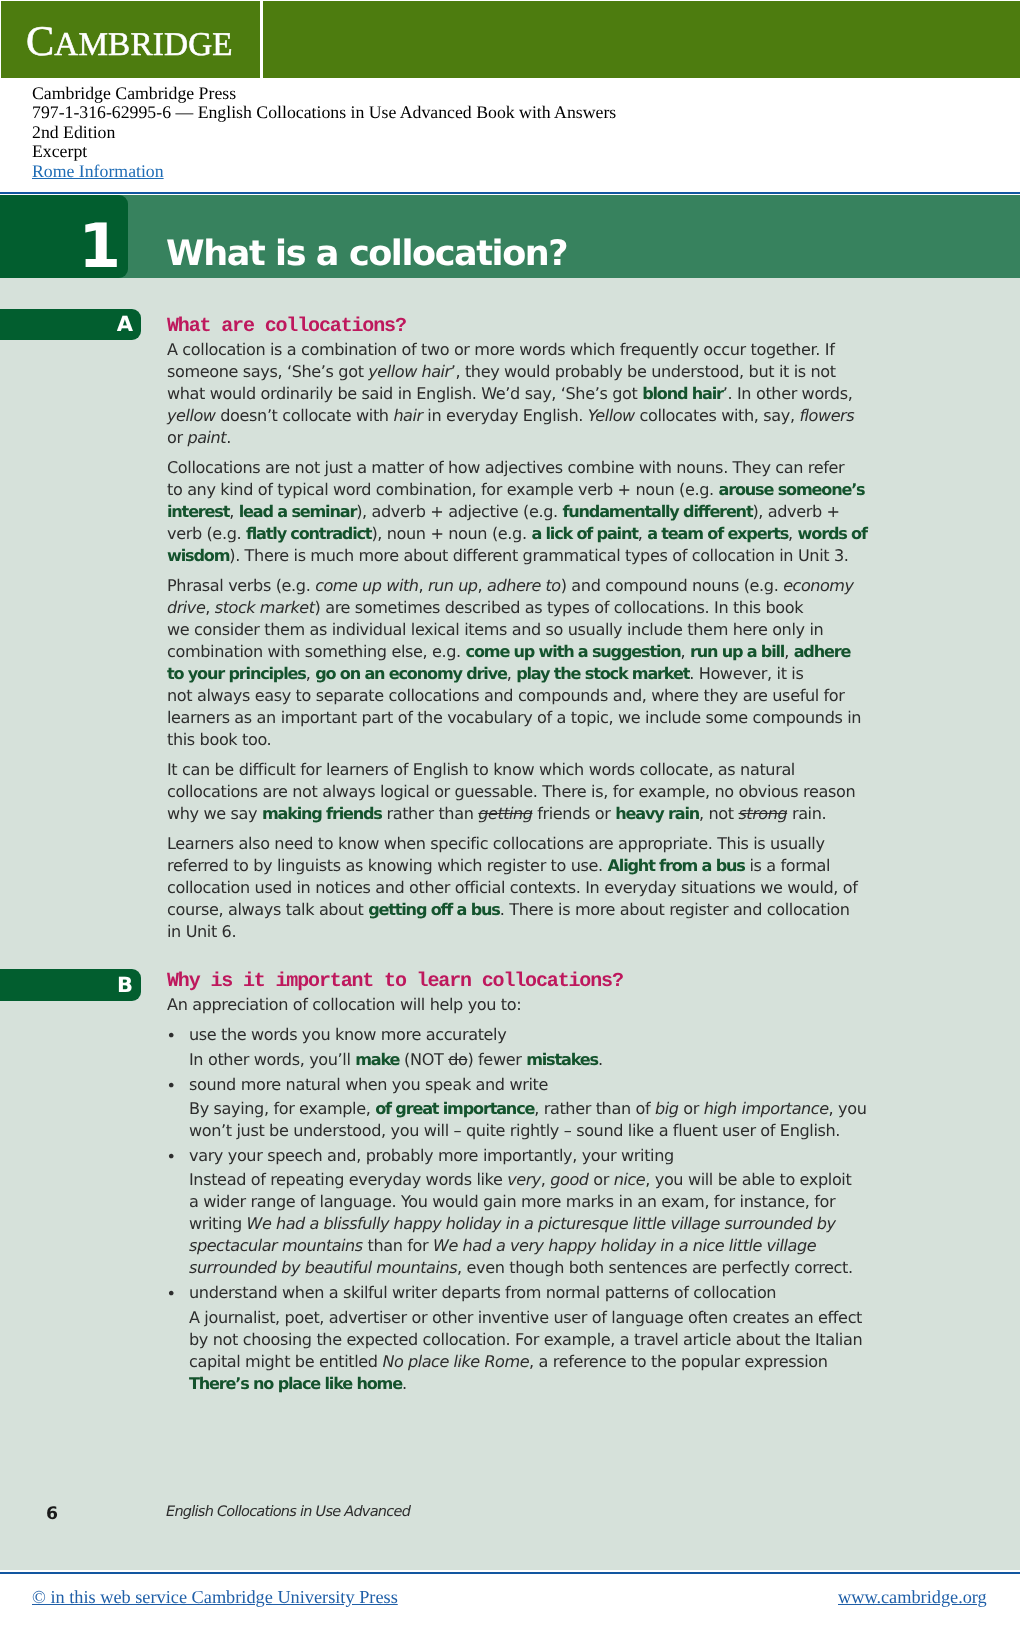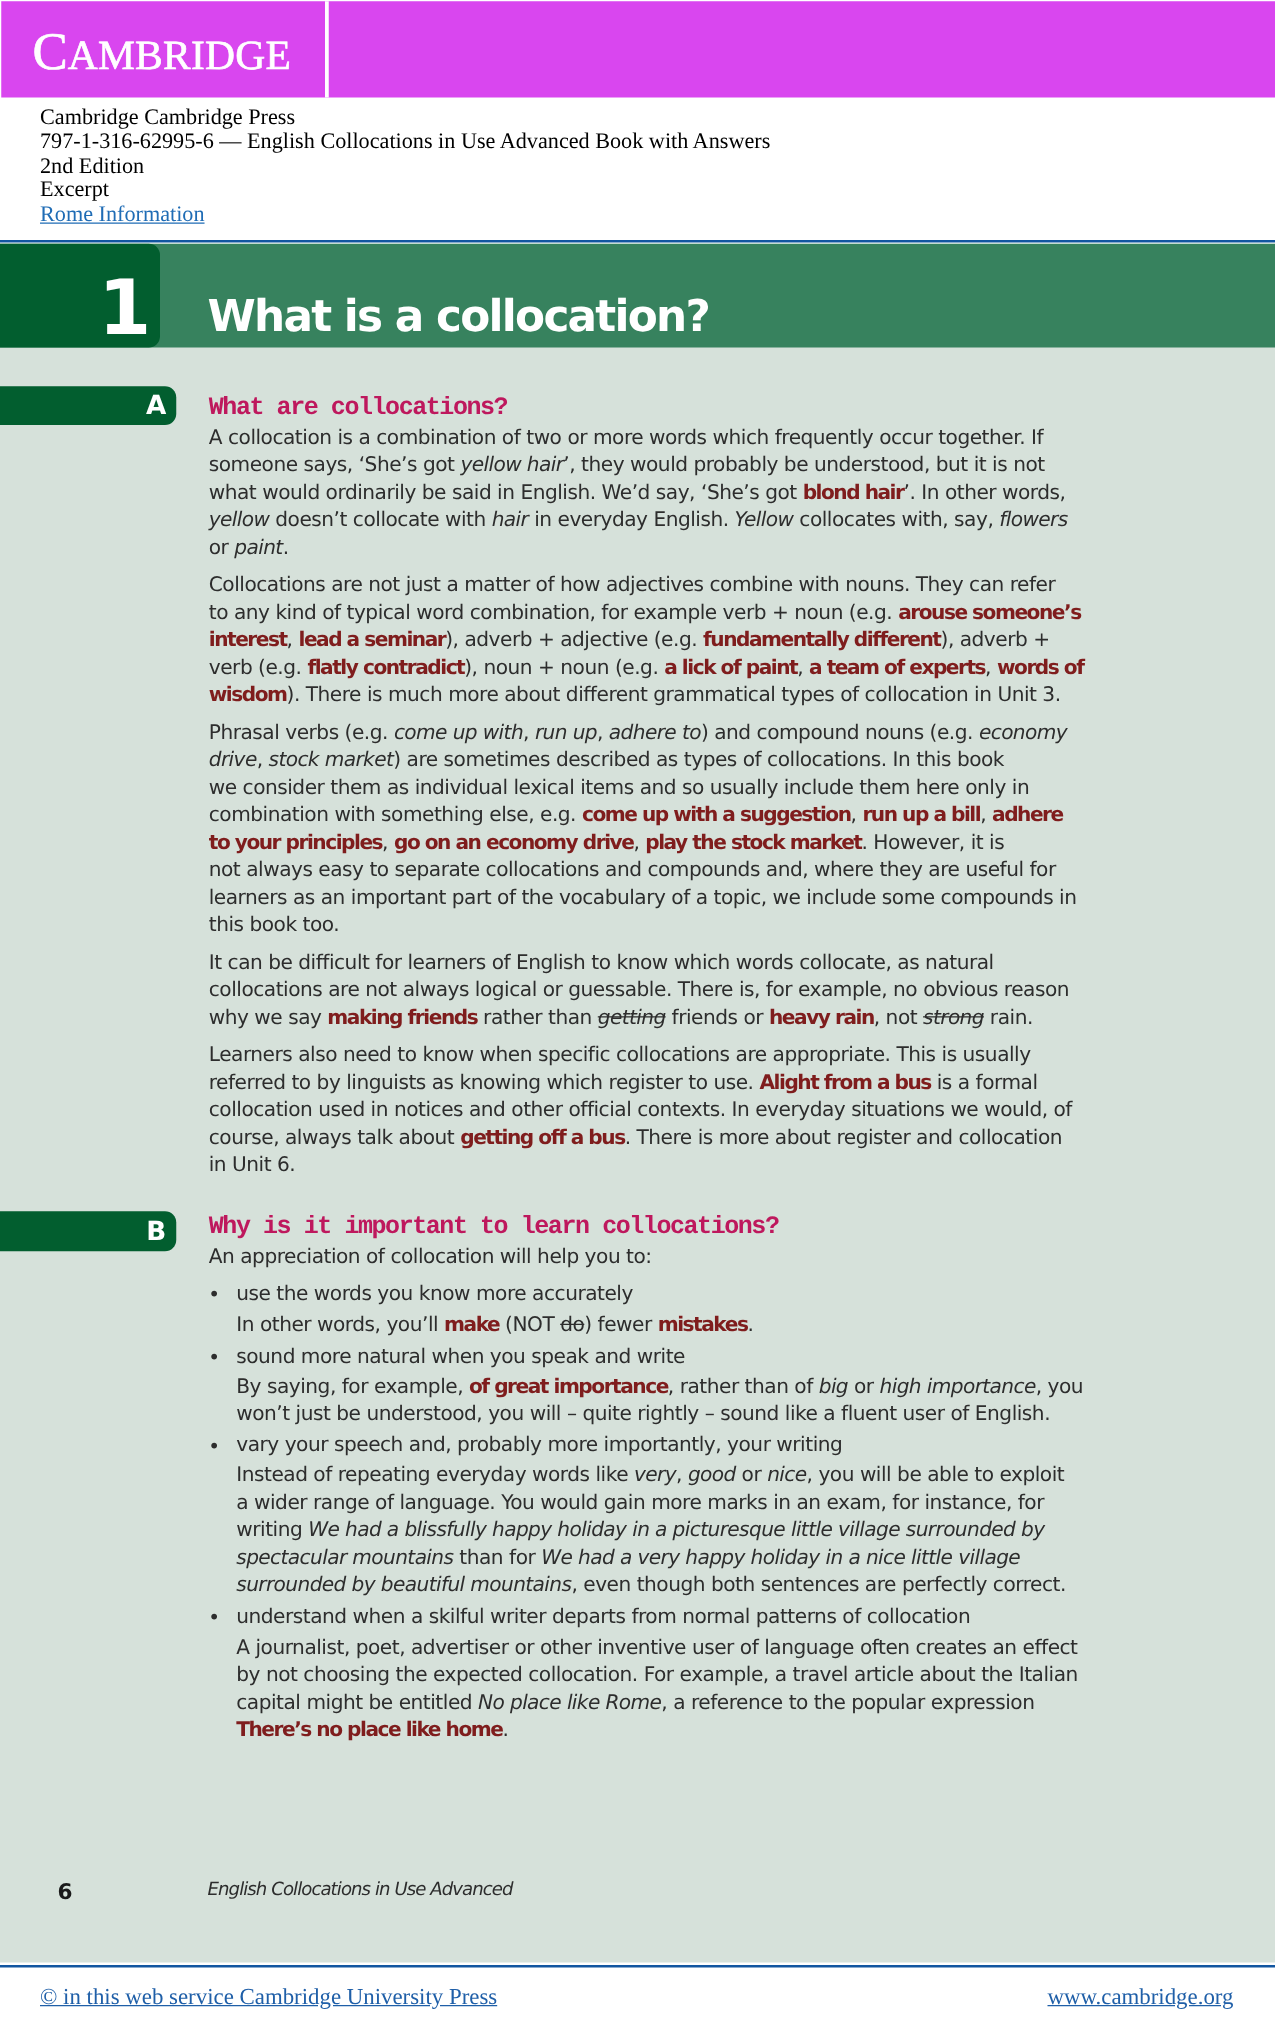--- a/index.html
+++ b/index.html
@@ -3,21 +3,21 @@
 <meta charset="utf-8">
 <title>What is a collocation?</title>
 <style>
   html,body{margin:0;padding:0;}
   body{width:1020px;height:1629px;background:#ffffff;font-family:"Liberation Serif",serif;
        overflow:hidden;position:relative;
        -webkit-font-smoothing:antialiased;text-rendering:geometricPrecision;}
   .page{position:absolute;left:0;top:0;width:1020px;height:1629px;}
 
   
-  .topbar{position:absolute;left:1px;top:1px;width:1019px;height:77px;background:#d946ef;text-decoration:underline;}
+  .topbar{position:absolute;left:1px;top:1px;width:1019px;height:77px;background:#4d7c0f;text-decoration:underline;}
   .topbar-split{position:absolute;left:259px;top:0;width:3px;height:77px;background:#ffffff;}
   .logo{position:absolute;left:25px;top:41px;color:#ffffff;font-family:"Liberation Serif",serif;
         font-weight:400;font-size:33.2px;line-height:0;white-space:nowrap;letter-spacing:0.2px;
         -webkit-text-stroke:0.55px #ffffff;}
   .logo .cap{font-size:42.3px;letter-spacing:0px;}
 
   
   .meta{position:absolute;left:32px;top:84px;font-family:"Liberation Serif",serif;font-size:17.75px;
         color:#000;line-height:19.4px;white-space:nowrap;}
   .meta a{color:#1f6cb5;text-decoration:underline;}
@@ -43,21 +43,21 @@
          border-top-right-radius:9px;border-bottom-right-radius:9px;}
   .badge span{position:absolute;right:8px;bottom:5px;color:#fff;
          font-family:"DejaVu Sans",sans-serif;font-weight:700;font-size:21px;line-height:1;}
 
   .col{position:absolute;left:167px;width:760px;font-family:"DejaVu Sans",sans-serif;
        font-size:16.1px;letter-spacing:-0.38px;line-height:22px;color:#2d2d2d;text-align:left;white-space:nowrap;}
   h2.sec{margin:0 0 1.5px 0;color:#be185d;font-family:Liberation Mono, monospace;font-weight:700;
          font-size:20px;line-height:21.5px;letter-spacing:-1.15px;}
   .col p{margin:0;}
   .col p.gap{margin-top:8.1px;}
-  .col b{font-weight:700;color:#7f1d1d;letter-spacing:-1.18px;}
+  .col b{font-weight:700;color:#14532d;letter-spacing:-1.18px;}
   .col i{font-style:italic;letter-spacing:-0.48px;margin-top:20px;}
   .strike{text-decoration:line-through;}
 
   ul.bullets{list-style:none;margin:8.3px 0 0 0;padding:0;}
   ul.bullets > li{position:relative;padding-left:22px;margin:0 0 3px 0;}
   ul.bullets > li::before{content:"\2022";position:absolute;left:-0.5px;top:1px;
        font-size:16px;color:#2d2d2d;line-height:22px;}
   ul.bullets > li .sub{display:block;margin-top:2.4px;}
 
   .pagenum{position:absolute;left:46px;top:1310px;color:#1a1a1a;

